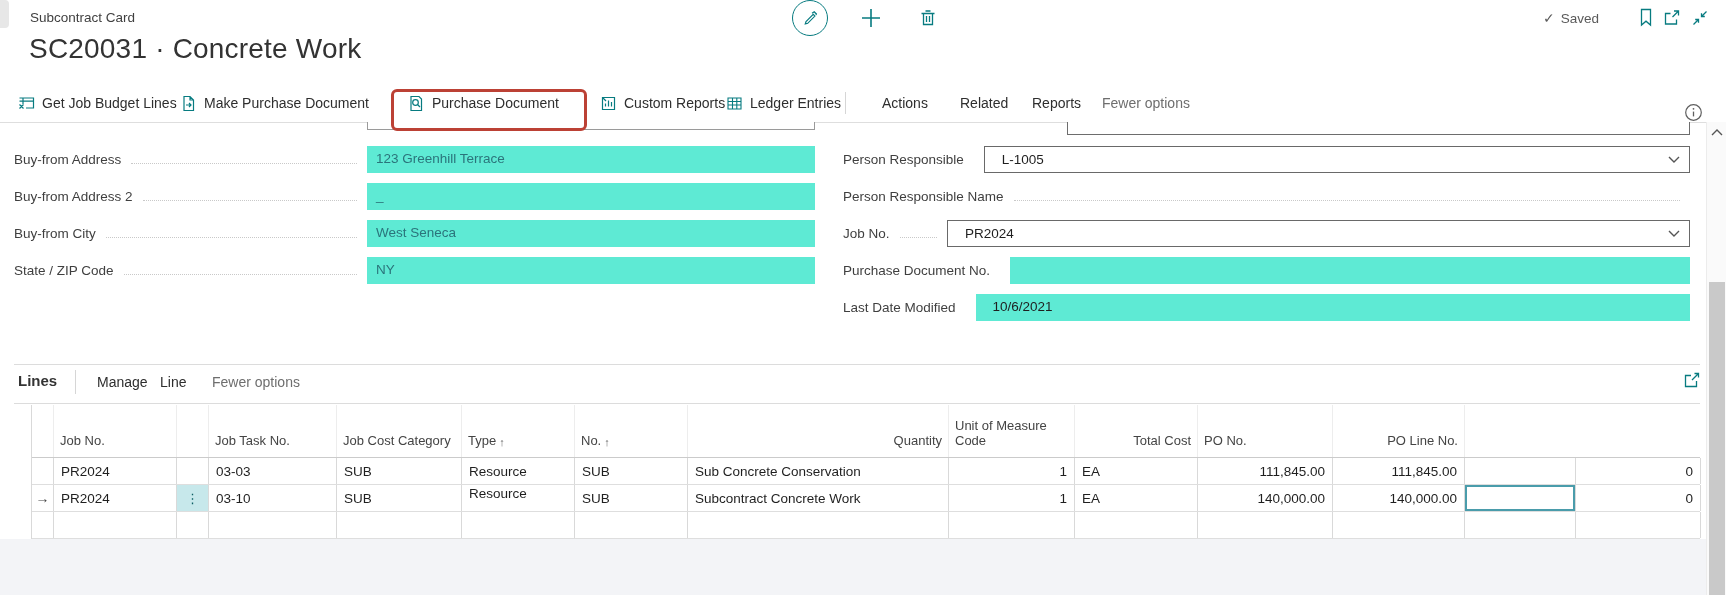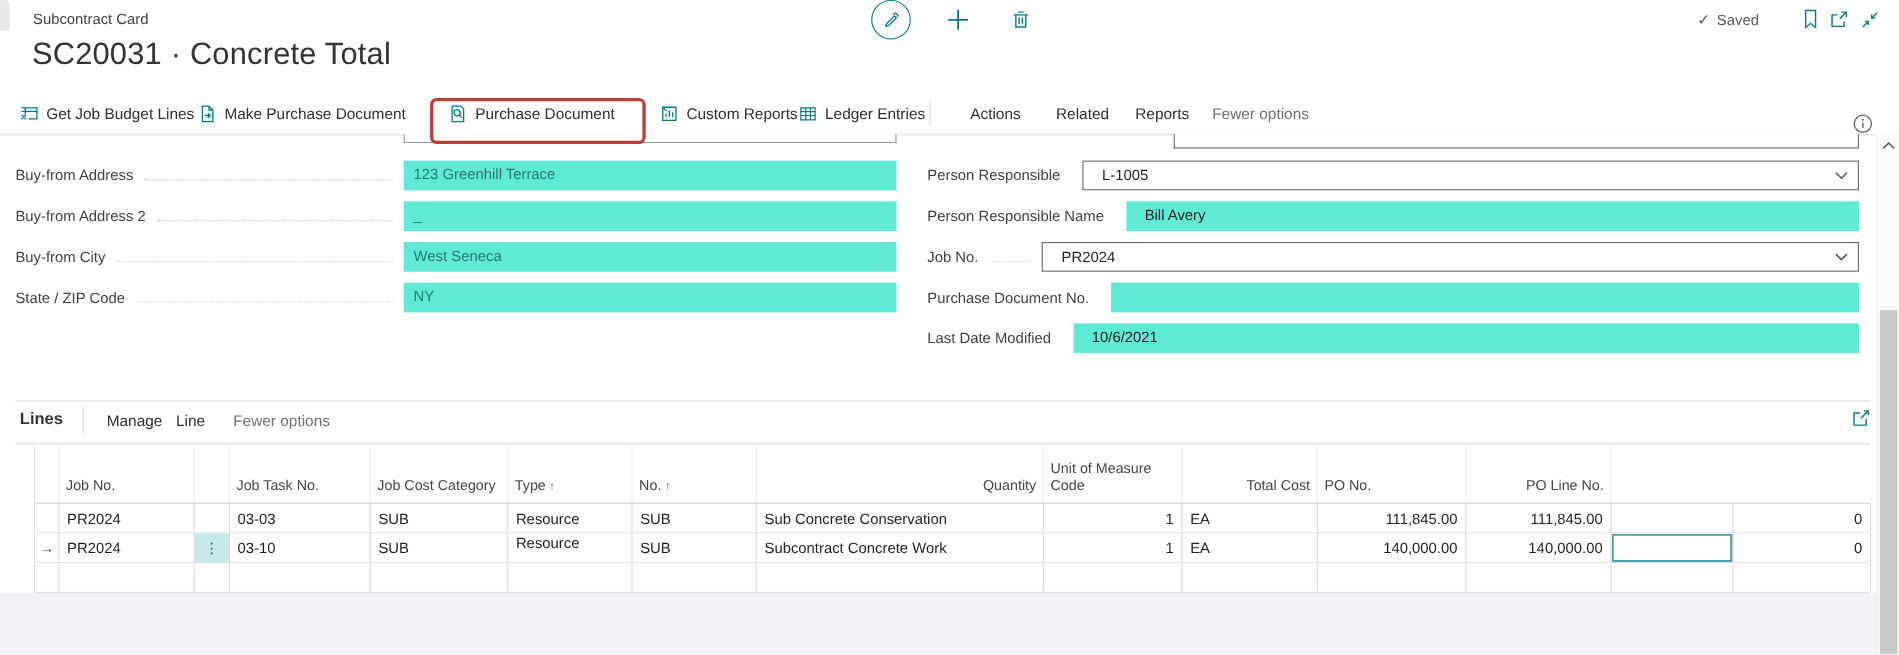--- a/index.html
+++ b/index.html
@@ -136,21 +136,21 @@
   </span>
 </div>
 <div class="abs icon-collapse">
   <span>
     <svg width="16" height="16" viewBox="0 0 16 16">
         <path d="M14.5 1.5 L9.5 6.5 M9.5 3.2 V6.5 H12.8 M1.5 14.5 L6.5 9.5 M6.5 12.8 V9.5 H3.2" fill="none" stroke="#077b80" stroke-width="1.3"></path>
       </svg>
   </span>
 </div>
 
-<div class="abs page-title">SC20031 · Concrete Total</div>
+<div class="abs page-title">SC20031 · Concrete Work</div>
 
 <div class="abs actionbar">
   <div class="abtn" style="left:18px">
     <span>
       <svg width="17" height="17" viewBox="0 0 17 17">
           <path d="M1.5 3 H15.5 V13 H8 M1.5 6.2 H15.5 M5 3 V9 M1.5 9.5 L5.5 13.5 M1.5 13.5 L5.5 9.5" fill="none" stroke="#077b80" stroke-width="1.2"></path>
         </svg>
     </span>
     <span>Get Job Budget Lines</span>
   </div>
@@ -239,21 +239,20 @@
     <span>
       <svg width="12" height="7" viewBox="0 0 12 7">
           <polyline points="1,1 6,6 11,1" fill="none" stroke="#555" stroke-width="1.4"></polyline>
         </svg>
     </span>
   </span>
 </div>
 <div class="frow r" style="top:183px">
   <span class="flabel">Person Responsible Name</span>
   <span class="fdots"></span>
-  <span class="fval">Bill Avery</span>
 </div>
 <div class="frow r" style="top:220px">
   <span class="flabel">Job No.</span>
   <span class="fdots"></span>
   <span class="fval edit">
     <span class="v">PR2024</span>
     <span>
       <svg width="12" height="7" viewBox="0 0 12 7">
           <polyline points="1,1 6,6 11,1" fill="none" stroke="#555" stroke-width="1.4"></polyline>
         </svg>

